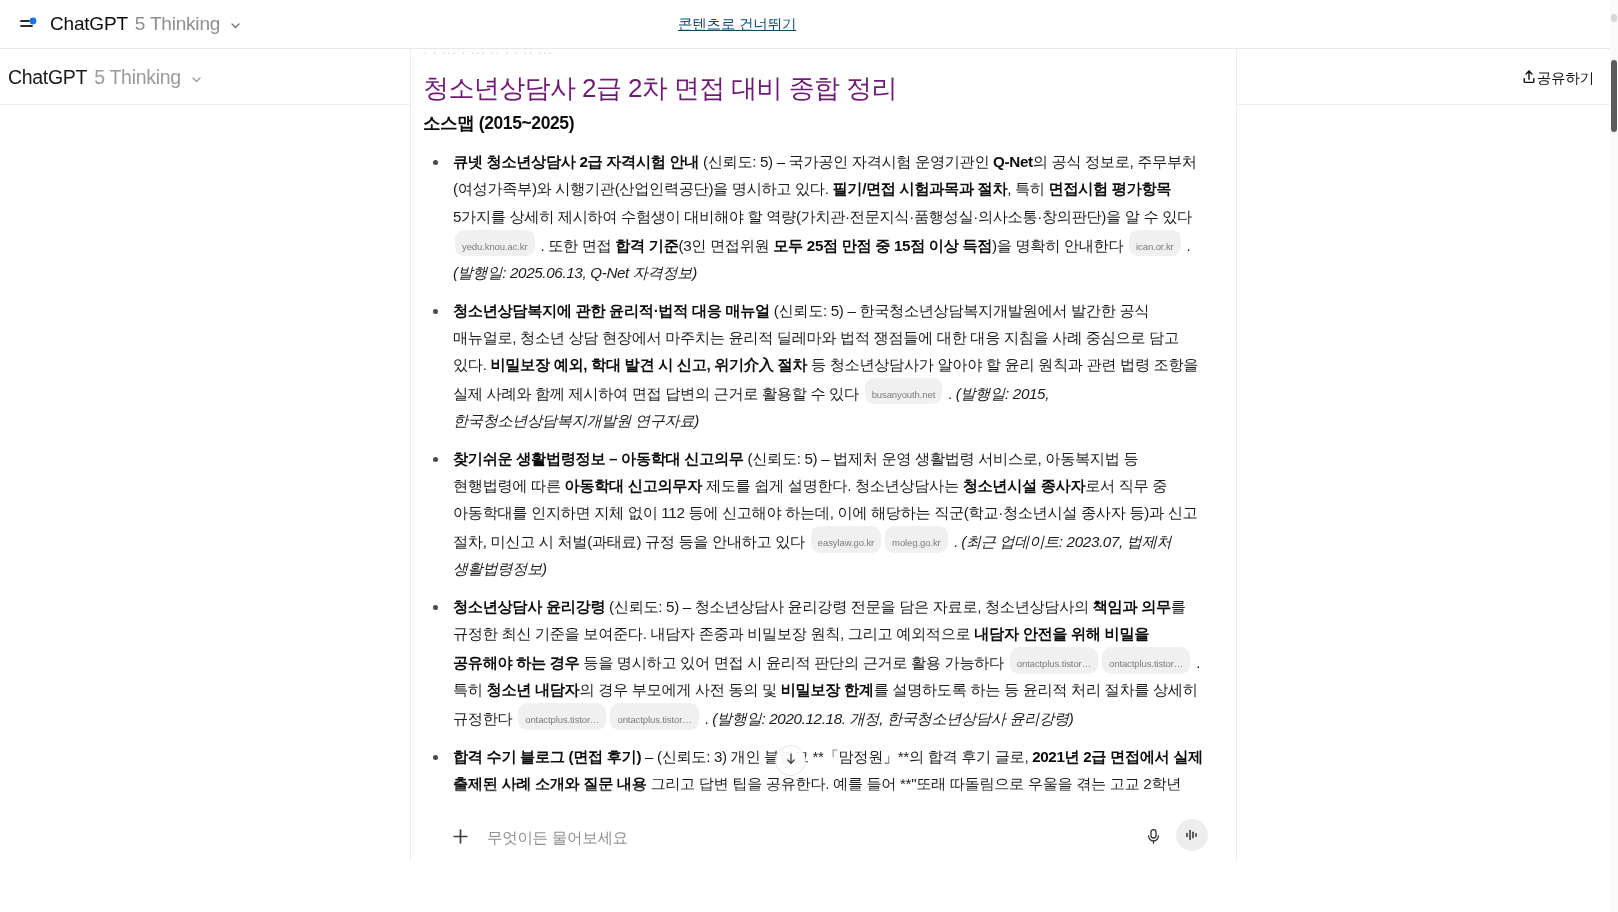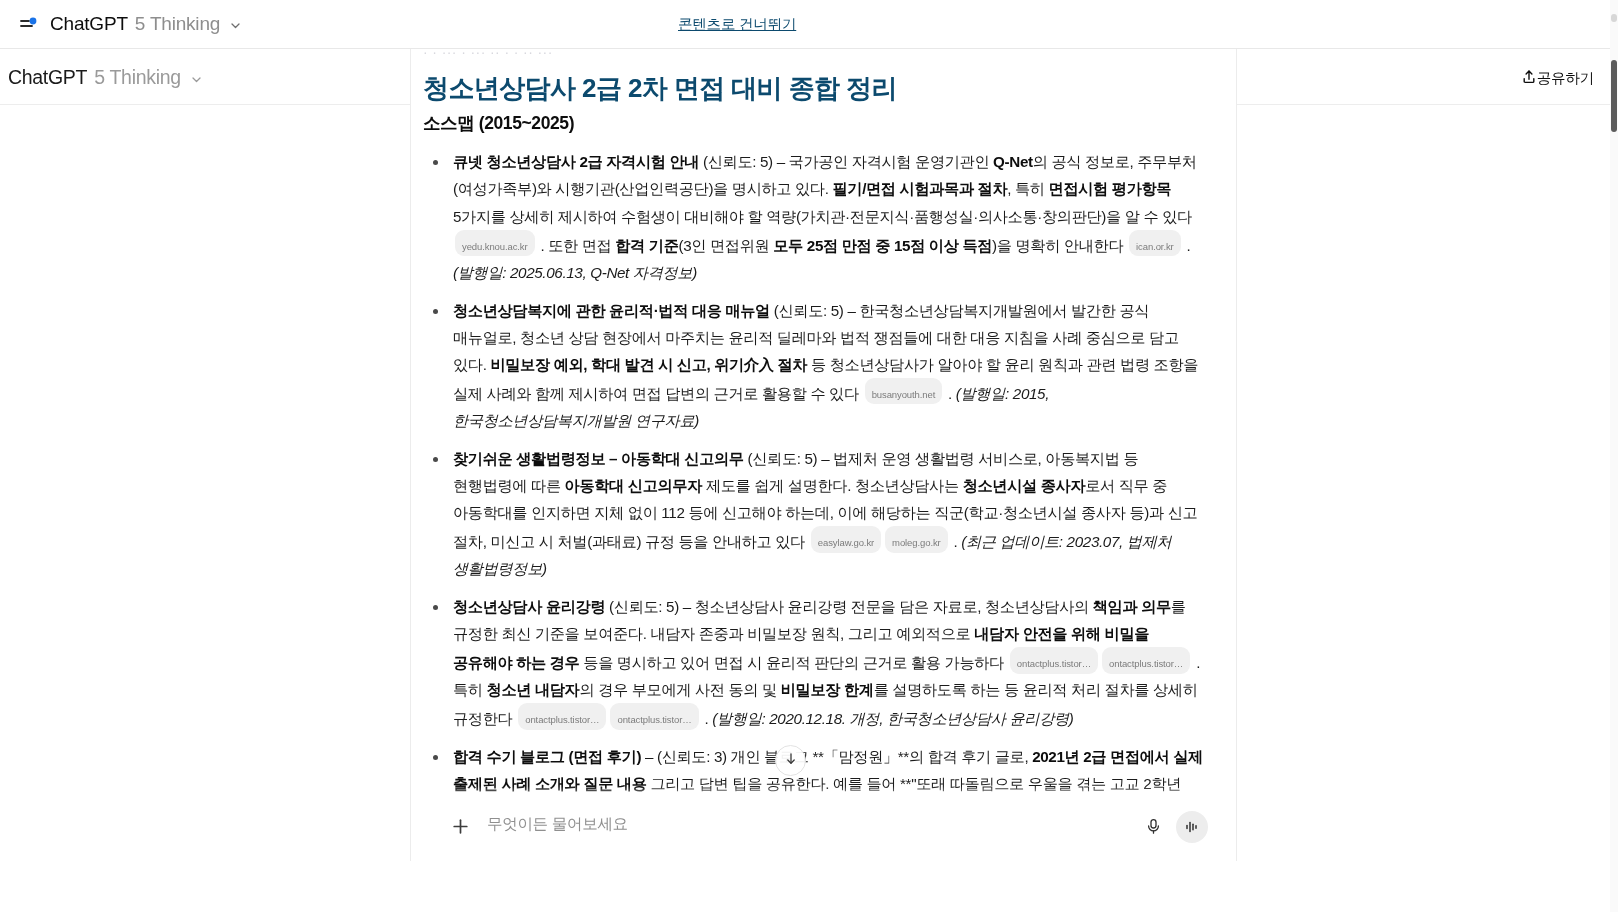--- a/index.html
+++ b/index.html
@@ -59,22 +59,22 @@
   .doc-inner { padding: 0 26px 0 12px; }
 
   
   .clipped-line {
     height:14px; overflow:hidden; margin-top:-6px;
     font-size:14px; color:#b9b9c4; letter-spacing:0.4px;
     white-space:nowrap; opacity:.55;
   }
 
   .doc h1 {
-    font-size:26px; font-weight:700; letter-spacing:-0.6px;
-    color:#0c4a6e; margin-top:14px; line-height:1.3;
+    font-size:26px; font-weight:400; letter-spacing:-0.6px;
+    color:#701a75; margin-top:14px; line-height:1.3;
   }
   .doc h2 {
     font-size:17.5px; font-weight:700; letter-spacing:-0.4px;
     color:#0d0d0d; margin-top:6px; line-height:1.35;
   }
 
   ul.bullets { list-style:none; margin-top:13px; }
   ul.bullets > li {
     position:relative; padding-left:30px; margin-bottom:11px;
     font-size:15.2px; line-height:1.78; letter-spacing:-0.35px;
@@ -111,21 +111,21 @@
     z-index:5; pointer-events:none;
   }
 
   
   .composer-wrap {
     position:absolute; left:411px; top:806px; width:825px; height:50px;
     background:#ffffff; z-index:7;
   }
   .composer {
     position:absolute; left:14px; top:5px; width:795px; height:40px;
-    display:flex; align-items:flex-start;
+    display:flex; align-items:flex-end;
   }
   .plus-btn {
     width:30px; height:30px; display:flex; align-items:center; justify-content:center;
     margin-left:20px; cursor:pointer; border-radius:50%;
   }
   .composer-input {
     flex:1; border:none; outline:none; background:transparent;
     font-family:inherit; font-size:15.5px; letter-spacing:-0.3px;
     color:#0d0d0d; margin-left:12px; padding:4px 0;
   }

